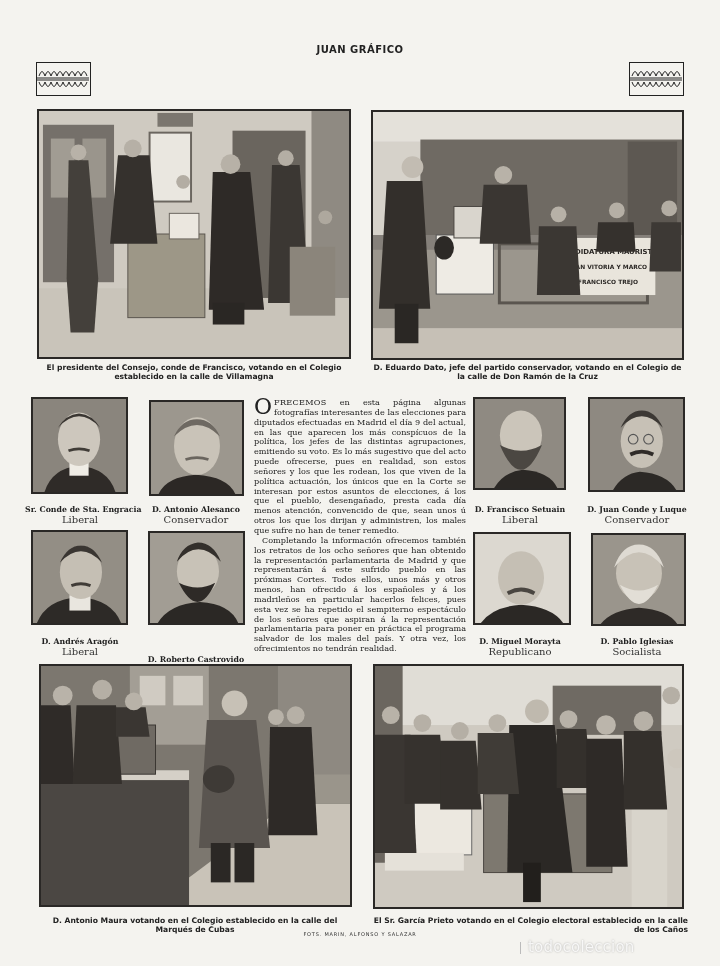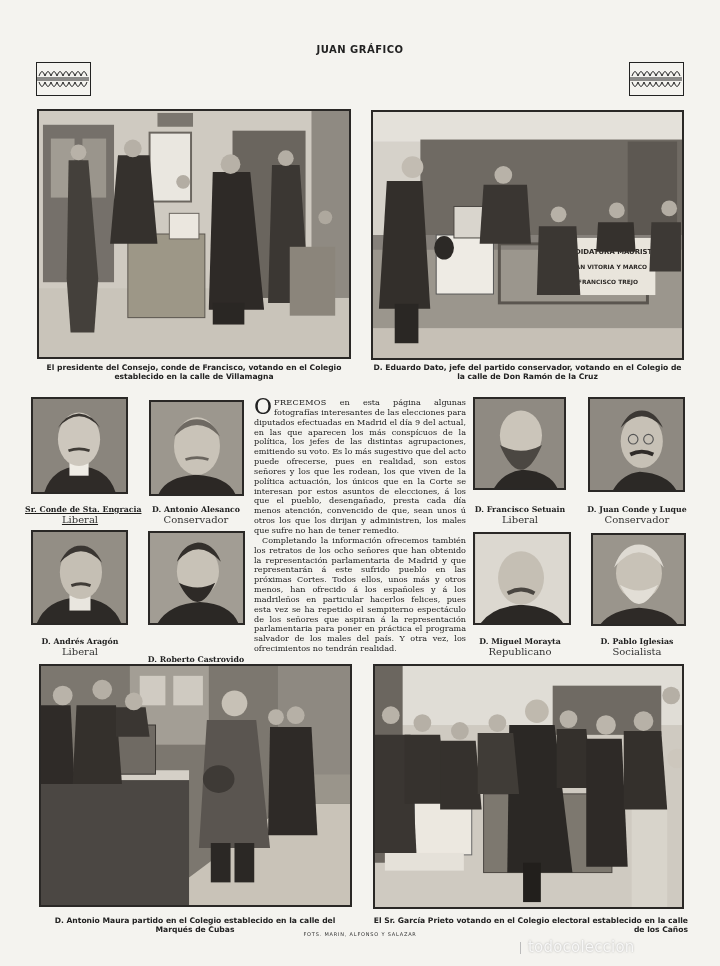--- a/index.html
+++ b/index.html
@@ -181,21 +181,21 @@
 </div>
 <div class="photo" style="left:149px; top:400px; width:95px; height:96px;">
   <svg viewBox="0 0 95 96">
       <rect width="95" height="96" fill="#9c978e"></rect>
       <path d="M8 96 Q16 78 47 76 Q80 78 88 96 z" fill="#2c2825"></path>
       <ellipse cx="48" cy="46" rx="24" ry="30" fill="#c9c3b8"></ellipse>
       <path d="M24 36 Q48 12 72 36 Q64 18 48 18 Q32 18 24 36 z" fill="#6e6962"></path>
       <path d="M36 60 Q48 56 60 60" stroke="#6a655e" stroke-width="3" fill="none"></path>
     </svg>
 </div>
-<div class="portrait-caption" style="left:25px; top:505px; width:110px;text-decoration:underline;">
+<div class="portrait-caption" style="left:25px; top:505px; width:110px;">
   <span class="portrait-name">Sr. Conde de Sta. Engracia</span>
   <span class="portrait-party">Liberal</span>
 </div>
 <div class="portrait-caption" style="left:140px; top:505px; width:112px;">
   <span class="portrait-name">D. Antonio Alesanco</span>
   <span class="portrait-party">Conservador</span>
 </div>
 
 <div class="photo" style="left:31px; top:530px; width:97px; height:95px;">
   <svg viewBox="0 0 97 95">
@@ -305,21 +305,21 @@
     <circle cx="22" cy="30" r="10" fill="#b9b3a9"></circle>
     <path d="M36 40 l40 0 l6 80 l-50 0 z" fill="#34302c"></path>
     <circle cx="62" cy="24" r="10" fill="#b5afa5"></circle>
     <path d="M76 42 l30 0 l4 30 l-34 0 z" fill="#3a3632"></path>
     <circle cx="94" cy="36" r="9" fill="#b8b2a8"></circle>
     <path d="M232 62 l42 0 l6 110 l-50 0 z" fill="#2e2a27"></path>
     <circle cx="238" cy="52" r="8" fill="#b8b2a8"></circle>
     <circle cx="258" cy="50" r="9" fill="#b6b0a6"></circle>
   </svg>
 </div>
-<div class="caption" style="left:35px; top:916px; width:320px;">D. Antonio Maura partido en el Colegio establecido en la calle del Marqués de Cubas</div>
+<div class="caption" style="left:35px; top:916px; width:320px;">D. Antonio Maura votando en el Colegio establecido en la calle del Marqués de Cubas</div>
 
 <div class="photo" style="left:373px; top:664px; width:311px; height:245px;">
   <svg viewBox="0 0 311 245" preserveAspectRatio="none">
     <rect width="311" height="245" fill="#cfcac1"></rect>
     <rect x="0" y="0" width="311" height="60" fill="#e0ddd6"></rect>
     <rect x="180" y="20" width="110" height="50" fill="#6f6a63"></rect>
     <rect x="0" y="0" width="28" height="200" fill="#6b665f"></rect>
     <rect x="110" y="130" width="130" height="80" fill="#7d786f" stroke="#4a4641"></rect>
     <rect x="40" y="130" width="58" height="62" fill="#ece8e0" stroke="#666"></rect>
     <rect x="10" y="190" width="80" height="18" fill="#e5e1d9"></rect>

